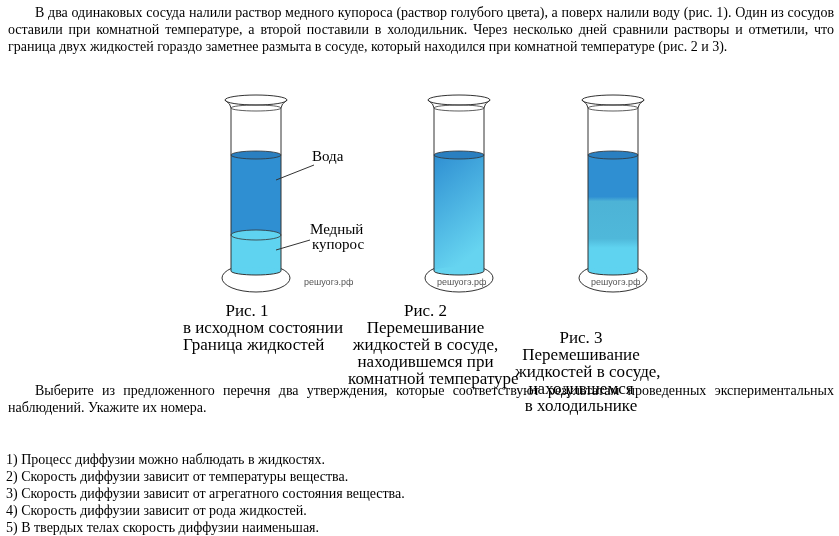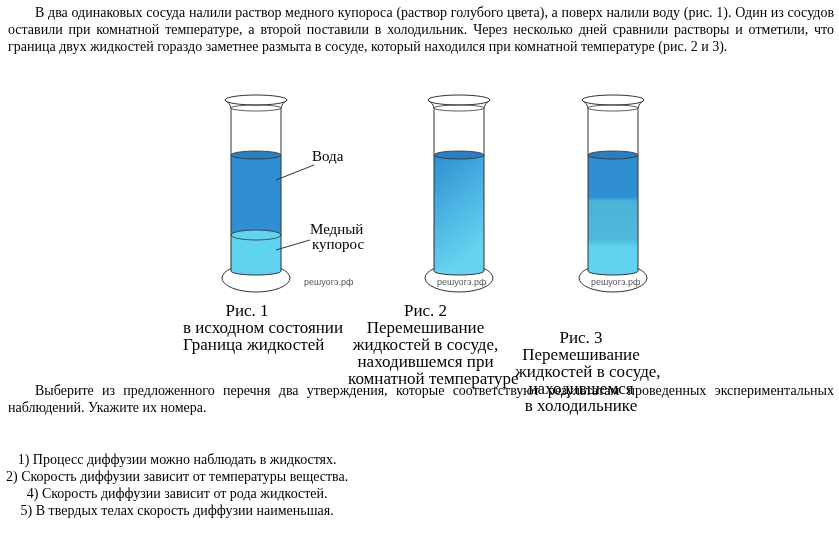--- a/index.html
+++ b/index.html
@@ -13,21 +13,21 @@
     text-align: justify; text-indent: 27px; margin: 4px;
   }
   #intro { top: 0px; }
   #question { top: 378px; }
   .figure-area { position: absolute; left: 0; top: 88px; width: 839px; height: 210px; padding-left: 32px; }
   .caption {
     position: absolute; text-align: center; white-space: nowrap;
     font-size: 17px; line-height: 17px;
   }
   .caption div { display: block; }
-  .options { position: absolute; left: 6px; top: 451px; text-align: center; }
+  .options { position: absolute; left: 6px; top: 451px; }
   .option { display: block; height: 17px; white-space: nowrap; }
   .label-text { font-family: "Liberation Serif", serif; font-size: 15px; }
   .watermark { font-family: "Liberation Sans", sans-serif; font-size: 9px; fill: #555; }
 </style>
 </head>
 <body>
 
 <p class="para" id="intro">В два одинаковых сосуда налили раствор медного купороса (раствор голубого цвета), а поверх налили воду (рис. 1). Один из сосудов оставили при комнатной температуре, а второй поставили в холодильник. Через несколько дней сравнили растворы и отметили, что граница двух жидкостей гораздо заметнее размыта в сосуде, который находился при комнатной температуре (рис. 2 и 3).</p>
 
 <div class="figure-area">
@@ -120,15 +120,16 @@
   <div>жидкостей в сосуде,</div>
   <div>находившемся</div>
   <div>в холодильнике</div>
 </div>
 
 <p class="para" id="question">Выберите из предложенного перечня два утверждения, которые соответствуют результатам проведенных экспериментальных наблюдений. Укажите их номера.</p>
 
 <div class="options">
   <span class="option">1) Процесс диффузии можно наблюдать в жидкостях.</span>
   <span class="option">2) Скорость диффузии зависит от температуры вещества.</span>
+  <span class="option">3) Скорость диффузии зависит от агрегатного состояния вещества.</span>
   <span class="option">4) Скорость диффузии зависит от рода жидкостей.</span>
   <span class="option">5) В твердых телах скорость диффузии наименьшая.</span>
 </div>
 
 </body></html>

